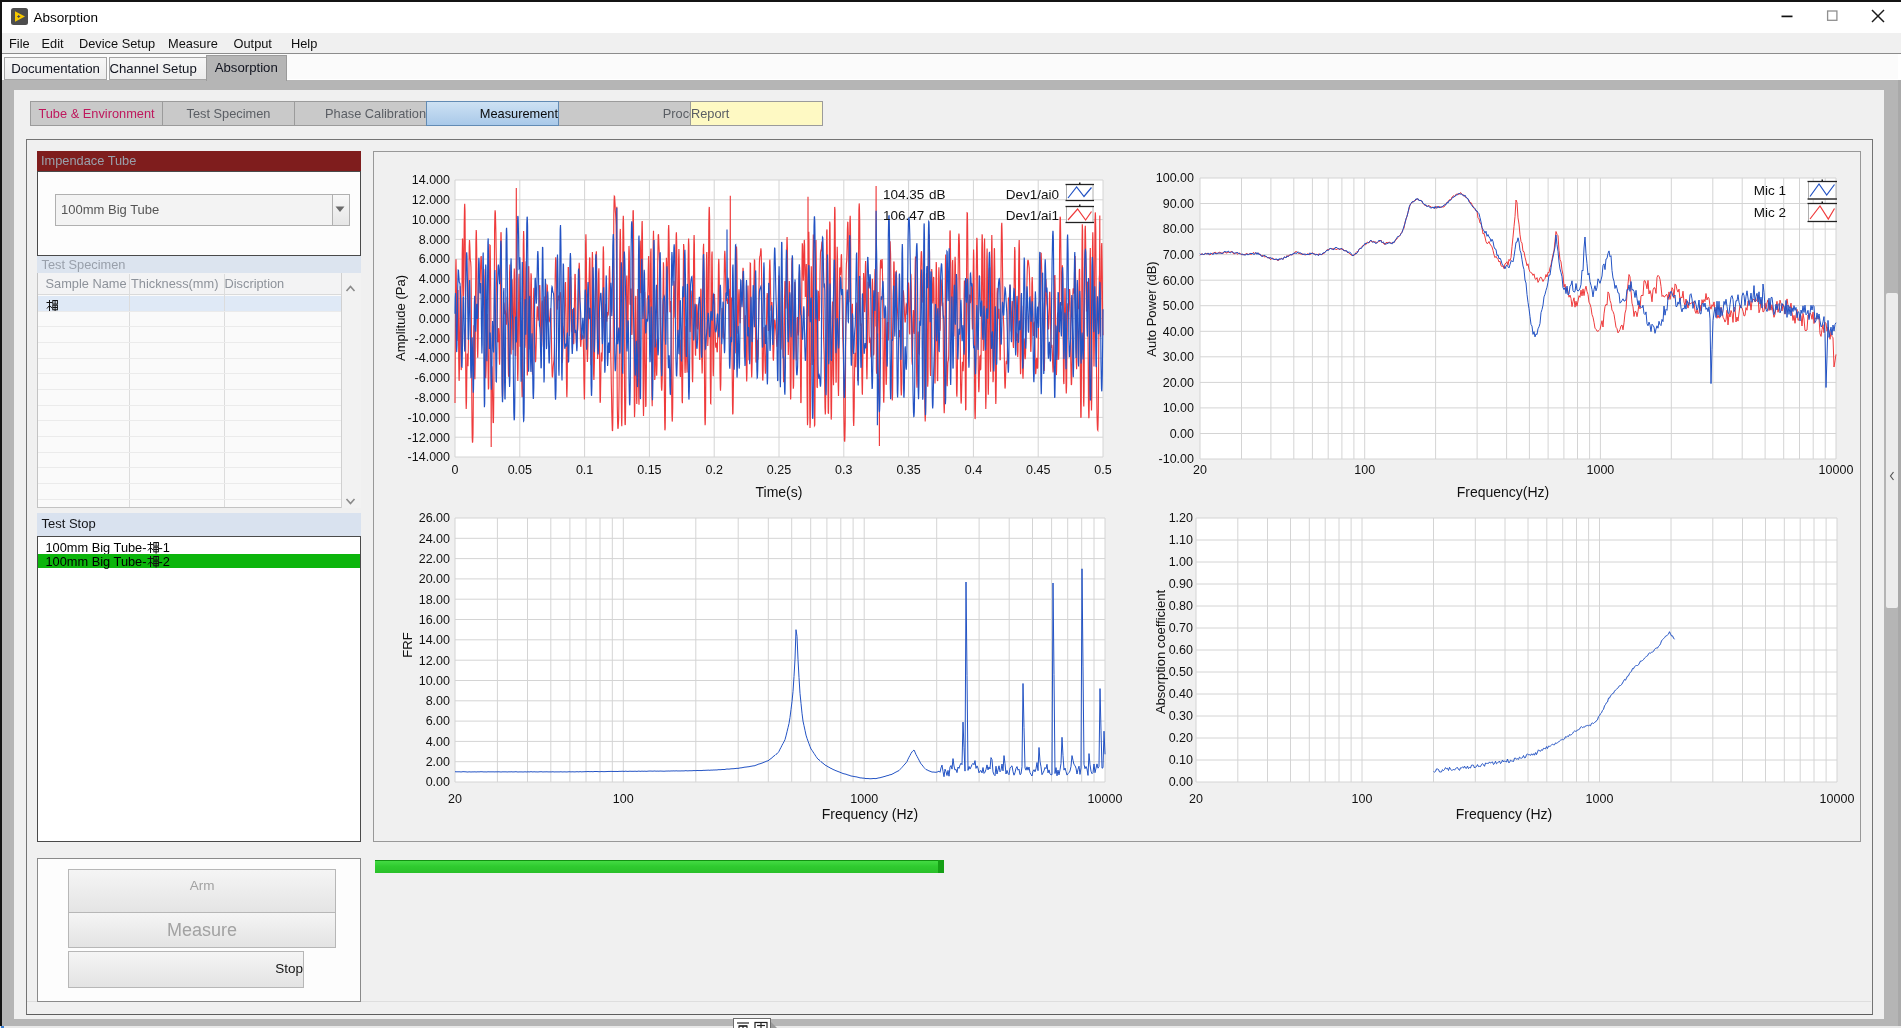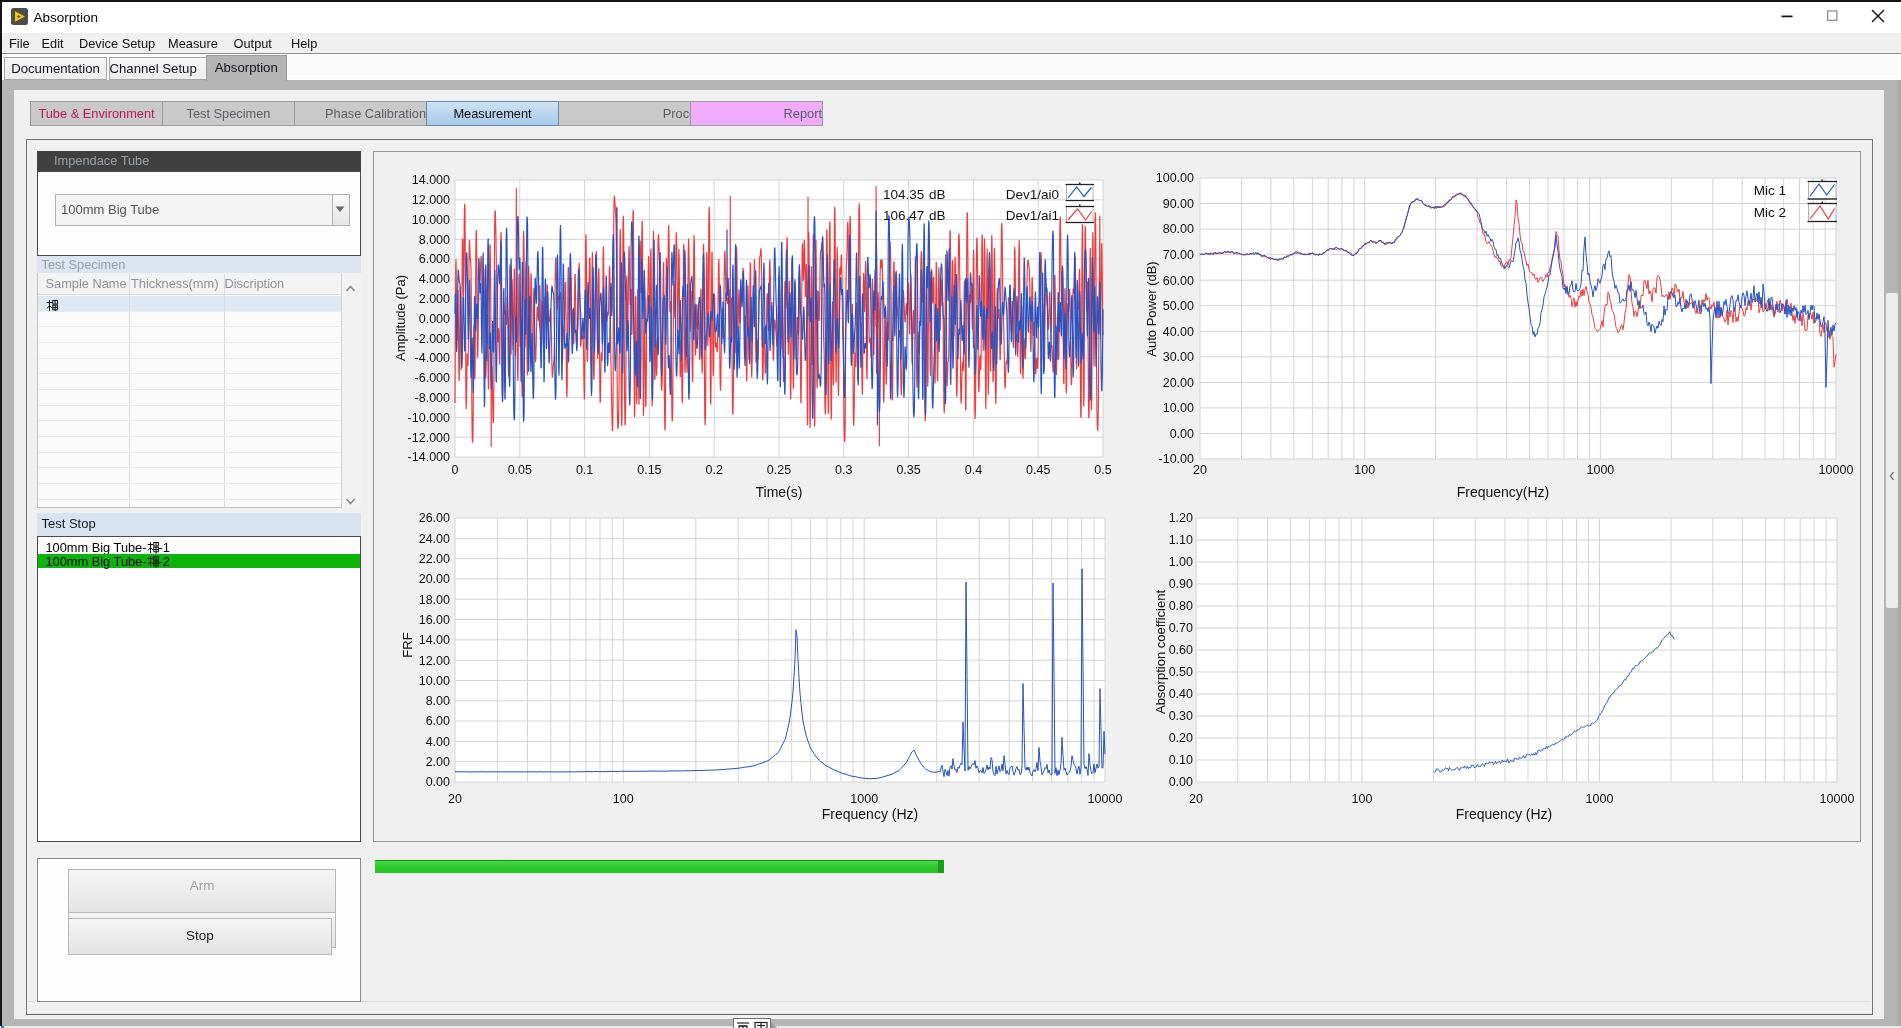--- a/index.html
+++ b/index.html
@@ -42,25 +42,25 @@
 <div class="a" style="left:291px;top:36px;font-size:12.8px;color:#101010">Help</div>
 <div class="a" style="left:1.5px;top:53.8px;width:1896.5px;height:25.7px;background:#fbfbfb"></div>
 <div class="a" style="left:4px;top:56.5px;width:103px;height:23px;background:linear-gradient(#f7f7f7,#ececec);border:1px solid #a5a5a5;color:#10131e;font-size:13.2px;text-align:center;line-height:22px">Documentation</div>
 <div class="a" style="left:108.5px;top:56.5px;width:113px;height:23px;background:linear-gradient(#f7f7f7,#ececec);border:1px solid #a5a5a5;color:#10131e;font-size:13.2px;text-align:left;line-height:22px">Channel Setup</div>
 <div class="a" style="left:206px;top:55px;width:80.5px;height:26px;background:#b5b5b5;border:1px solid #9a9a9a;border-bottom:none;color:#10131e;font-size:13.2px;text-align:center;line-height:24px">Absorption</div>
 <div class="a" style="left:25.5px;top:139px;width:1847.5px;height:876px;border:1px solid #747474;border-bottom:1.6px solid #5e5e5e"></div>
 <div class="a" style="left:27px;top:1000.5px;width:1844px;height:1px;background:#dedede"></div>
 <div class="a" style="left:30px;top:100.5px;width:133px;height:25px;background:#c9c9c9;border:1px solid #9b9b9b;color:#be185d;font-size:12.8px;text-align:center;line-height:23px">Tube &amp; Environment</div>
 <div class="a" style="left:162px;top:100.5px;width:133px;height:25px;background:#c9c9c9;border:1px solid #9b9b9b;color:#5a5e64;font-size:12.8px;text-align:center;line-height:23px">Test Specimen</div>
 <div class="a" style="left:294px;top:100.5px;width:133px;height:25px;background:#c9c9c9;border:1px solid #9b9b9b;color:#5a5e64;font-size:12.8px;text-align:right;line-height:23px">Phase Calibration</div>
-<div class="a" style="left:426px;top:100.5px;width:133px;height:25px;background:linear-gradient(#cde1f3,#a9c9e9);border:1px solid #628bb4;color:#0a0a0a;font-size:12.8px;text-align:center;line-height:23px;z-index:3">Measurement</div>
+<div class="a" style="left:426px;top:100.5px;width:133px;height:25px;background:linear-gradient(#cde1f3,#a9c9e9);border:1px solid #628bb4;color:#0a0a0a;font-size:12.8px;text-align:right;line-height:23px;z-index:3">Measurement</div>
 <div class="a" style="left:558px;top:101px;width:152px;height:25px;background:#c9c9c9;border:1px solid #9b9b9b;color:#5a5e64;font-size:12.8px;text-align:right;line-height:23px">Process</div>
-<div class="a" style="left:690px;top:100.5px;width:133px;height:25px;background:#f0abfc;border:1px solid #9b9b9b;color:#5a5e64;font-size:12.8px;text-align:right;line-height:23px">Report</div>
+<div class="a" style="left:690px;top:100.5px;width:133px;height:25px;background:#fef9c3;border:1px solid #9b9b9b;color:#5a5e64;font-size:12.8px;text-align:left;line-height:23px">Report</div>
 <div class="a" style="left:372.5px;top:151px;width:1488px;height:690.5px;border:1px solid #989898"></div>
-<div class="a" style="left:37px;top:151px;width:324px;height:20px;background:#404040;color:#99a0ab;font-size:12.8px;line-height:20px;padding-left:17px">Impendace Tube</div>
+<div class="a" style="left:37px;top:151px;width:324px;height:20px;background:#7f1d1d;color:#99a0ab;font-size:12.8px;line-height:20px;padding-left:4px">Impendace Tube</div>
 <div class="a" style="left:37px;top:171px;width:324px;height:84.5px;background:#fdfdfd;border:1.2px solid #4a4a4a"></div>
 <div class="a" style="left:55px;top:193.5px;width:294.5px;height:32px;background:#f3f3f3;border:1px solid #b0b0b0"></div>
 <div class="a" style="left:61px;top:193.5px;height:32px;line-height:32px;font-size:13px;color:#555">100mm Big Tube</div>
 <div class="a" style="left:331.5px;top:194.5px;width:17px;height:30px;background:linear-gradient(#f8f8f8,#e6e6e6);border-left:1px solid #b0b0b0"></div>
 <svg class="a" style="left:334px;top:206px" width="12" height="7" viewBox="0 0 12 7">
     <polygon points="1.5,0.5 10.5,0.5 6,6" fill="#6a6a6a"></polygon>
   </svg>
 <div class="a" style="left:37px;top:255.5px;width:324px;height:17.5px;background:#dce4ef;color:#99a0ab;font-size:12.8px;line-height:17.5px;padding-left:4.5px">Test Specimen</div>
 <div class="a" style="left:37px;top:273px;width:324px;height:235px;background:#fafafa;border-left:1px solid #c3c3c3;border-right:1px solid #c3c3c3;border-bottom:1px solid #c3c3c3"></div>
 <div class="a" style="left:38px;top:273px;width:322px;height:22px;background:#f3f3f4;border-bottom:1px solid #dadada"></div>
@@ -128,21 +128,21 @@
         <rect x="6.8" y="1.5" width="4.6" height="3.6"></rect>
         <line x1="9.1" y1="1.5" x2="9.1" y2="5"></line>
         <rect x="6.8" y="6.2" width="4.6" height="4.6"></rect>
         <line x1="9.1" y1="6.2" x2="9.1" y2="12.6"></line>
         <line x1="6.8" y1="8.5" x2="11.4" y2="8.5"></line>
       </g>
     </svg><span>-2</span></div>
 <div class="a" style="left:37px;top:858px;width:324px;height:144px;background:#fdfdfd;border:1px solid #8a8a8a"></div>
 <div class="a" style="left:68px;top:869px;width:268px;height:47px;background:linear-gradient(#f5f5f5,#e3e3e3);border:1px solid #b7b7b7;color:#a2a2a2;font-size:13.5px;text-align:center;line-height:32px">Arm</div>
 <div class="a" style="left:68px;top:911.5px;width:268px;height:36.5px;background:linear-gradient(#f5f5f5,#e3e3e3);border:1px solid #b7b7b7;color:#a2a2a2;font-size:18px;text-align:center;line-height:34.5px">Measure</div>
-<div class="a" style="left:68px;top:918px;width:264px;height:36.5px;background:linear-gradient(#f5f5f5,#e3e3e3);border:1px solid #b7b7b7;color:#141414;font-size:13.5px;text-align:center;line-height:34.5px">Stop</div>
+<div class="a" style="left:68px;top:951px;width:236px;height:36.5px;background:linear-gradient(#f5f5f5,#e3e3e3);border:1px solid #b7b7b7;color:#141414;font-size:13.5px;text-align:right;line-height:34.5px">Stop</div>
 <div class="a" style="left:375px;top:859.5px;width:569px;height:13px;background:linear-gradient(#43da43 0%,#2fcb2f 45%,#29c029 100%);border-top:1px solid #119111"></div>
 <div class="a" style="left:938px;top:859.5px;width:6px;height:13px;background:#15a015"></div>
 <div class="a" style="left:1886px;top:293px;width:11.5px;height:315px;background:#ececec;border-radius:2px"></div>
 <svg class="a" style="left:1888px;top:470px" width="8" height="12" viewBox="0 0 8 12">
     <polyline points="5.5,2 2.5,6 5.5,10" fill="none" stroke="#555" stroke-width="1.2"></polyline>
   </svg>
 <div class="a" style="left:733px;top:1017.5px;width:38px;height:10.5px;background:#fff;border:1.5px solid #6e6e6e;border-bottom:none;overflow:hidden"><svg width="34" height="14" viewBox="0 0 34 14" style="margin-left:2px;margin-top:2px">
       <g stroke="#222" stroke-width="1.2" fill="none">
         <line x1="1" y1="2" x2="13" y2="2"></line>
         <line x1="3" y1="5" x2="11" y2="5"></line>

